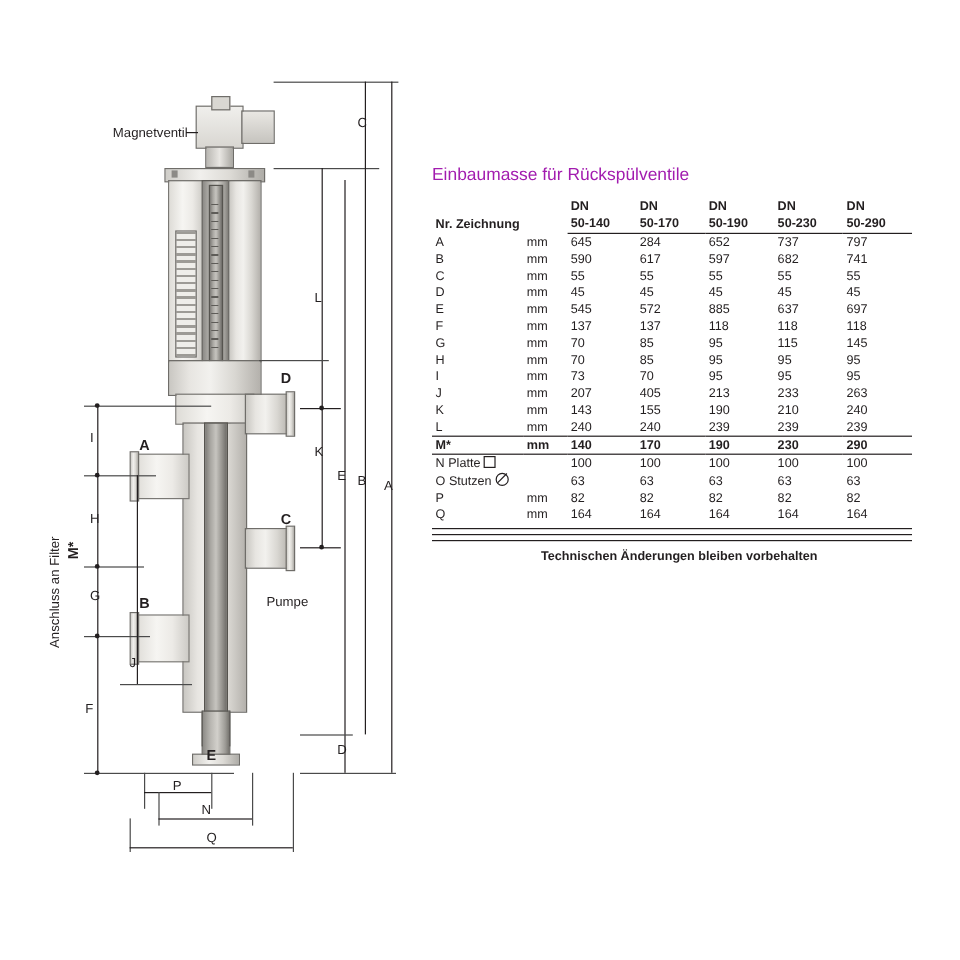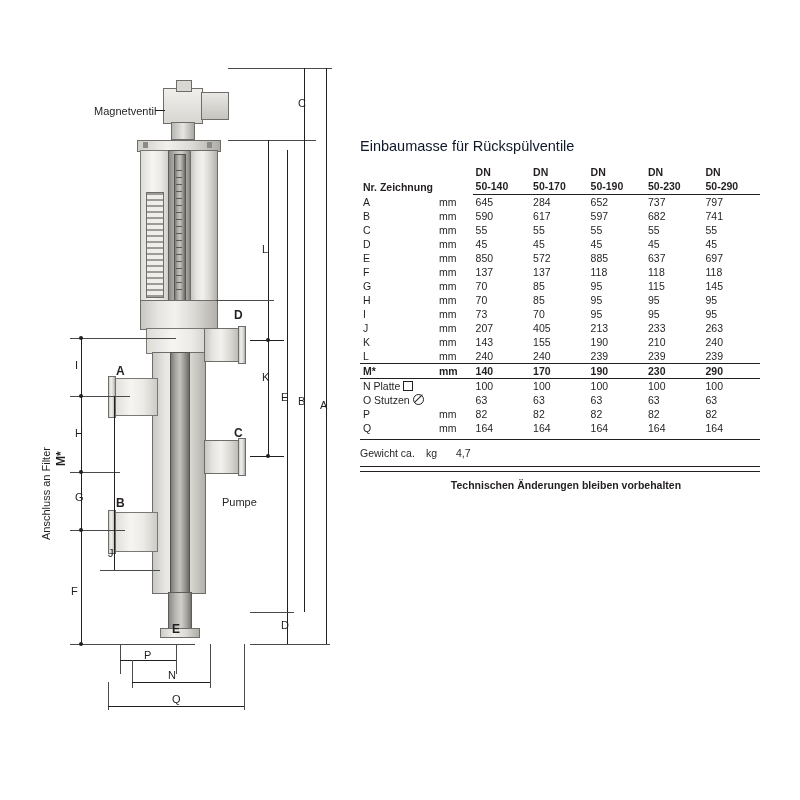--- a/index.html
+++ b/index.html
@@ -95,21 +95,21 @@
   #tablewrap {
     position: absolute;
     left: 360px;
     top: 138px;
     width: 412px;
   }
   #tablewrap h1 {
     margin: 0 0 12px 0;
     font-size: 14.5px;
     font-weight: normal;
-    color: #0f172a;
+    color: #a21caf;
   }
   table.dims {
     border-collapse: collapse;
     font-size: 10.5px;
     width: 400px;
   }
   table.dims th, table.dims td {
     padding: 1px 3px;
     text-align: left;
     font-weight: normal;
@@ -361,21 +361,21 @@
             <td>mm</td>
             <td class="num">45</td>
             <td class="num">45</td>
             <td class="num">45</td>
             <td class="num">45</td>
             <td class="num">45</td>
           </tr>
           <tr>
             <td>E</td>
             <td>mm</td>
-            <td class="num">850</td>
+            <td class="num">545</td>
             <td class="num">572</td>
             <td class="num">885</td>
             <td class="num">637</td>
             <td class="num">697</td>
           </tr>
           <tr>
             <td>F</td>
             <td>mm</td>
             <td class="num">137</td>
             <td class="num">137</td>
@@ -479,23 +479,20 @@
             <td class="num">164</td>
             <td class="num">164</td>
             <td class="num">164</td>
             <td class="num">164</td>
             <td class="num">164</td>
           </tr>
         </tbody>
     </table>
 
     <div class="sep"></div>
-    <div class="note">
-      <span style="display:inline-block; width:66px;">Gewicht ca.</span><span style="display:inline-block; width:30px;">kg</span><span>4,7</span>
-    </div>
     <div class="sep"></div>
     <div class="sep"></div>
     <div class="note center">
       <span>Technischen Änderungen bleiben vorbehalten</span>
     </div>
   </div>
 
 </div>
 
 </body></html>

